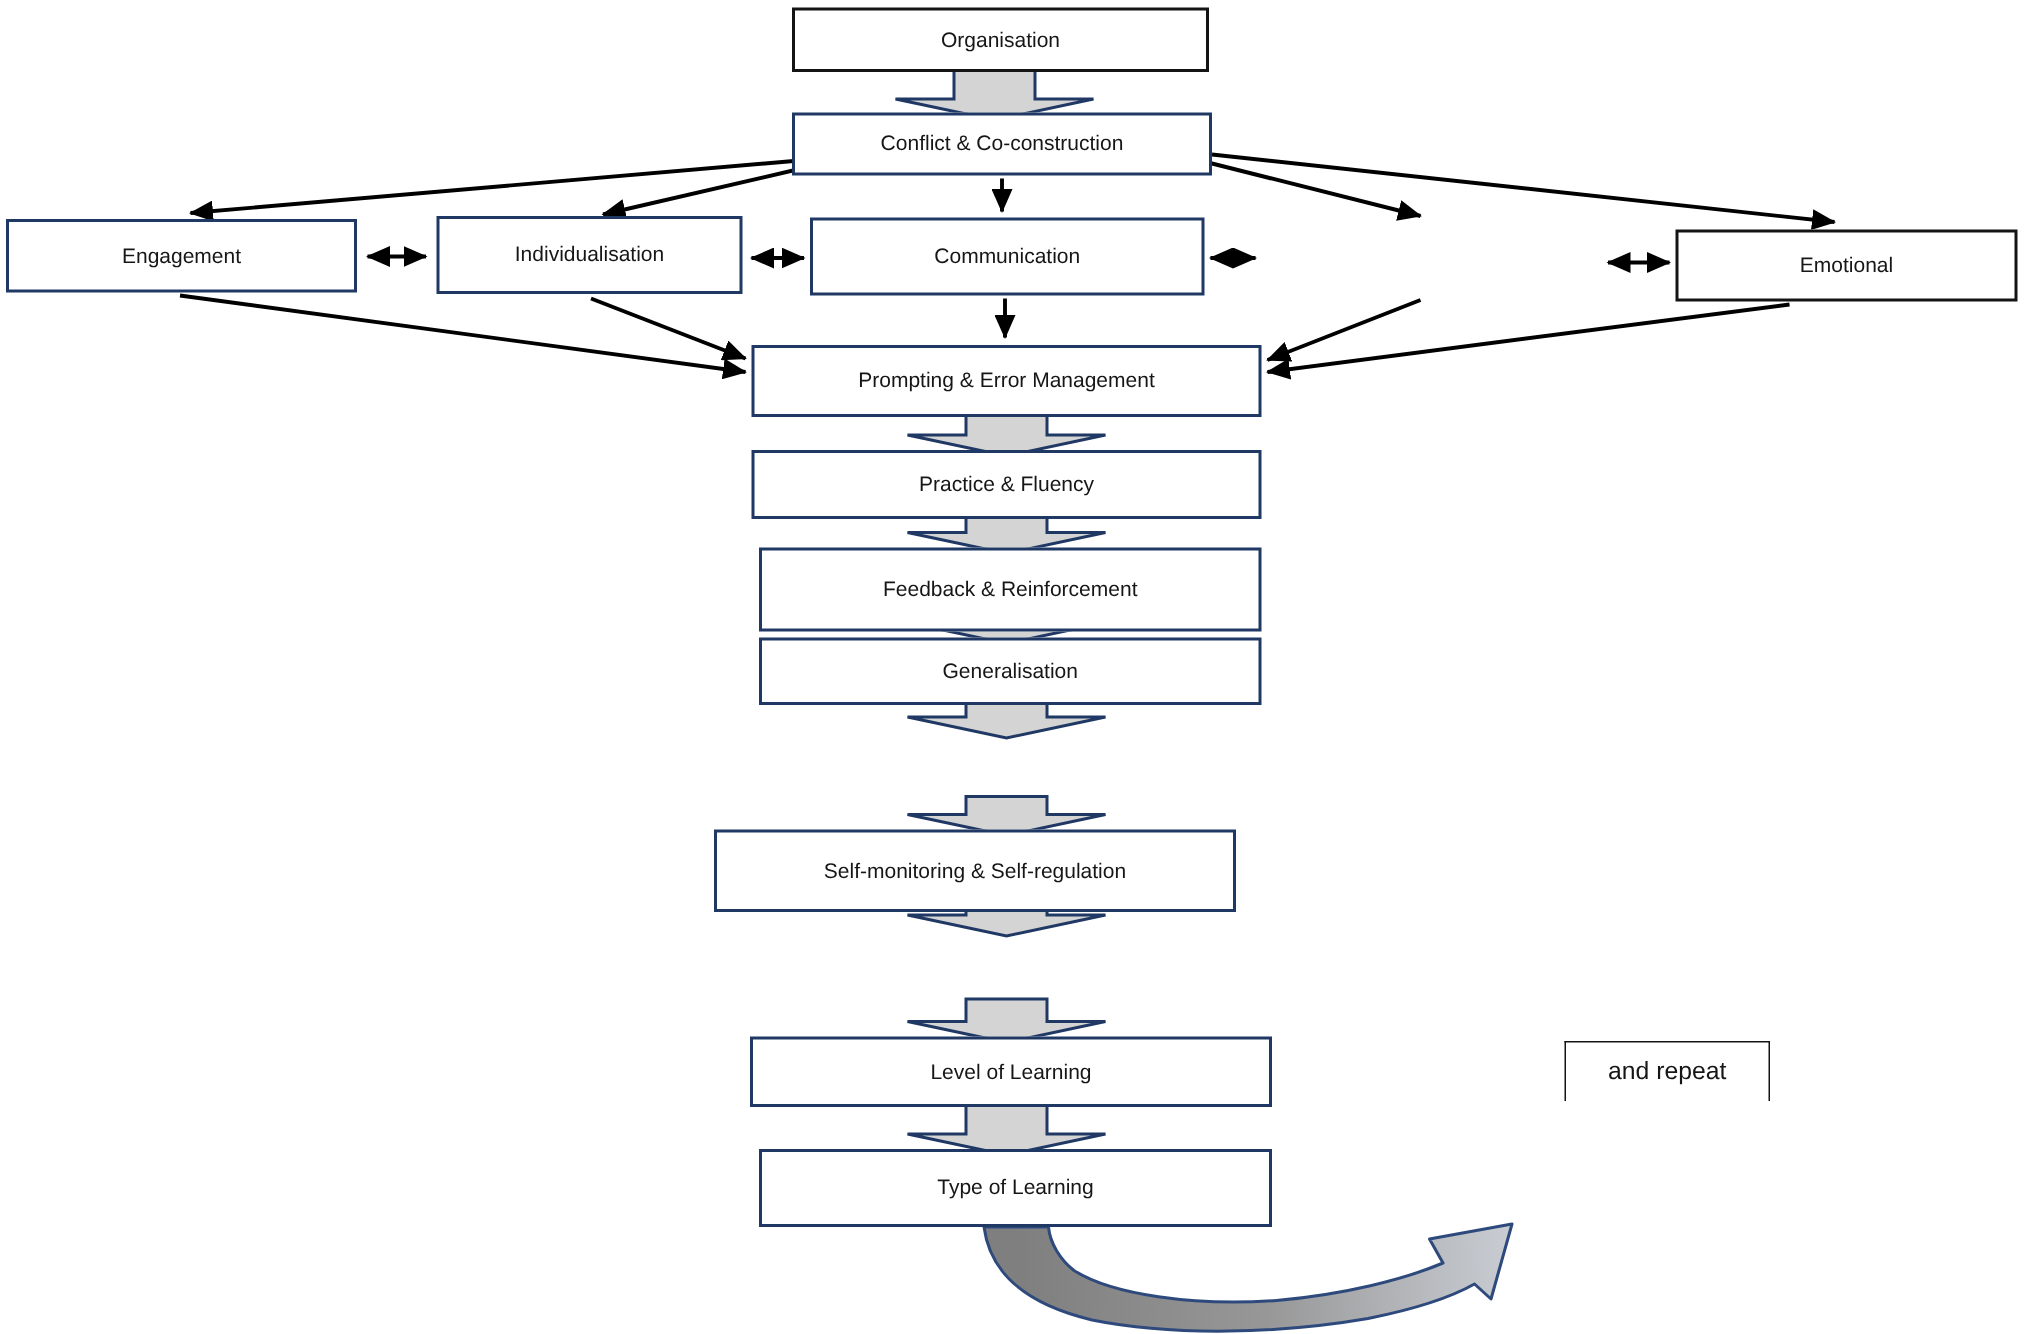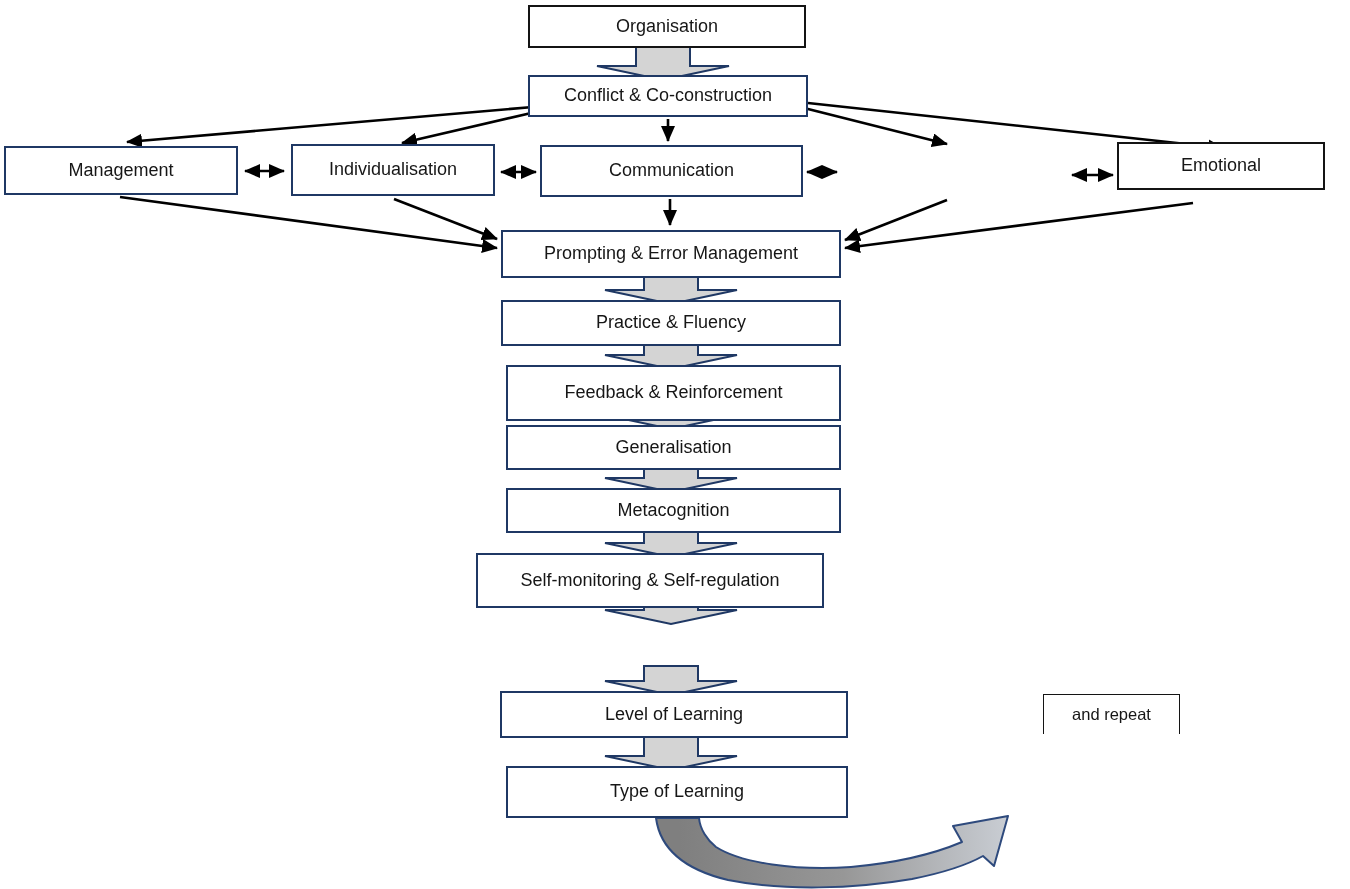--- a/index.html
+++ b/index.html
@@ -9,21 +9,21 @@
     background:#ffffff;
     font-family:"Liberation Sans", sans-serif;
     overflow:hidden;
   }
   #arrow-layer{position:absolute;left:0;top:0;z-index:1;}
   .node{
     position:absolute;
     background:#ffffff;
     border:2px solid #1f3864;
     display:flex;align-items:center;justify-content:center;
-    font-size:18px;color:#161616;
+    font-size:14px;color:#161616;
     z-index:2;box-sizing:border-box;
     text-align:center;white-space:nowrap;
   }
   .node.black-border{border-color:#141414;}
   .node.open-bottom{border-bottom:none;}
   .lbl{display:block;line-height:1.1;}
 </style>
 </head>
 <body>
 
@@ -82,55 +82,52 @@
 
   <div class="node black-border" style="left:528px;top:5px;width:278px;height:43px;">
     <span class="lbl">Organisation</span>
   </div>
 
   <div class="node" style="left:528px;top:75px;width:280px;height:42px;">
     <span class="lbl">Conflict &amp; Co-construction</span>
   </div>
 
   <div class="node" style="left:4px;top:146px;width:234px;height:49px;">
-    <span class="lbl">Management</span>
+    <span class="lbl">Engagement</span>
   </div>
 
   <div class="node" style="left:291px;top:144px;width:204px;height:52px;">
     <span class="lbl">Individualisation</span>
   </div>
 
   <div class="node" style="left:540px;top:145px;width:263px;height:52px;">
     <span class="lbl">Communication</span>
   </div>
 
 
-  <div class="node black-border" style="left:1117px;top:142px;width:208px;height:48px;">
+  <div class="node black-border" style="left:1117px;top:153px;width:228px;height:48px;">
     <span class="lbl">Emotional</span>
   </div>
 
   <div class="node" style="left:501px;top:230px;width:340px;height:48px;">
     <span class="lbl">Prompting &amp; Error Management</span>
   </div>
 
   <div class="node" style="left:501px;top:300px;width:340px;height:46px;">
     <span class="lbl">Practice &amp; Fluency</span>
   </div>
 
   <div class="node" style="left:506px;top:365px;width:335px;height:56px;">
     <span class="lbl">Feedback &amp; Reinforcement</span>
   </div>
 
   <div class="node" style="left:506px;top:425px;width:335px;height:45px;">
     <span class="lbl">Generalisation</span>
   </div>
 
-  <div class="node" style="left:506px;top:488px;width:335px;height:45px;">
-    <span class="lbl">Metacognition</span>
-  </div>
 
   <div class="node" style="left:476px;top:553px;width:348px;height:55px;">
     <span class="lbl">Self-monitoring &amp; Self-regulation</span>
   </div>
 
 
   <div class="node" style="left:500px;top:691px;width:348px;height:47px;">
     <span class="lbl">Level of Learning</span>
   </div>
 

